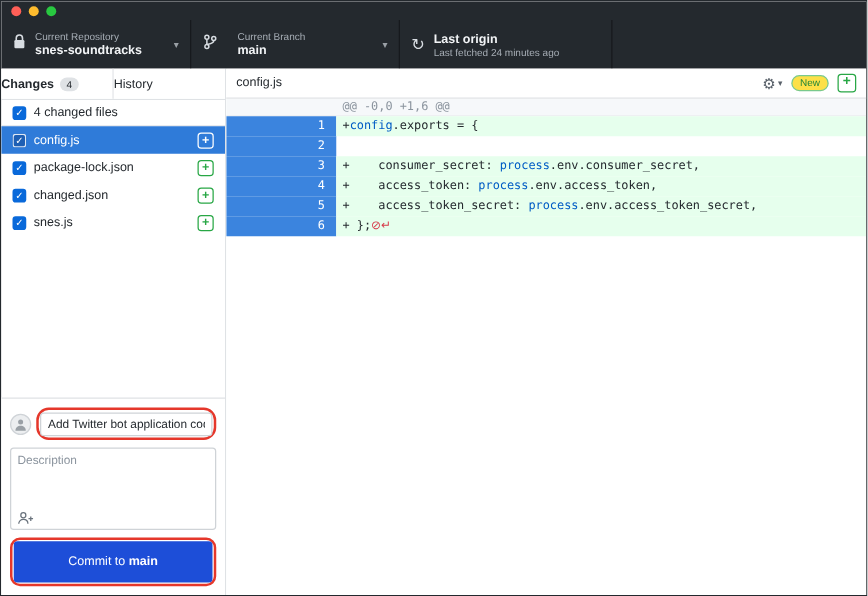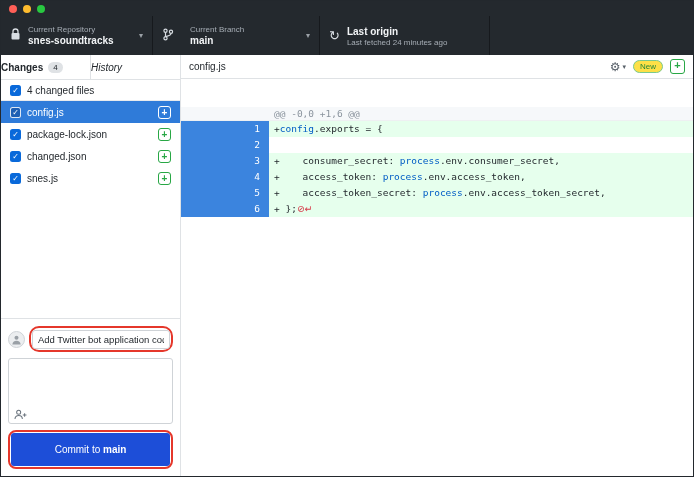--- a/index.html
+++ b/index.html
@@ -33,21 +33,21 @@
 
   
   .main { display:flex; height:calc(100% - 54px); }
 
   
   .sidebar { width:180px; min-width:180px; border-right:1px solid #dfe2e5;
              display:flex; flex-direction:column; background:#fff; }
   .tabs { display:flex; border-bottom:1px solid #dfe2e5; }
   .tab { flex:1; height:24px; display:flex; align-items:center; 
          gap:5px; font-size:10px; color:#24292e; background:#fff; border-right:1px solid #dfe2e5; }
-  .tab:last-child { border-right:none;font-style:italic; }
+  .tab:last-child { border-right:none; }
   .tab.active { font-weight:bold; }
   .badge { background:#dfe2e5; border-radius:7px; font-size:8px; padding:1px 5px;
            font-weight:normal; color:#24292e; }
 
   .files-header { height:21px; display:flex; align-items:center; gap:6px; padding:0 9px;
                   border-bottom:1px solid #e8eaed; font-size:10px; color:#24292e; }
   .checkbox { width:11px; height:11px; min-width:11px; background:#0969da; border-radius:2.5px;
               color:#fff; font-size:8px; display:flex; align-items:center; justify-content:center; }
   .file-row { height:22px; display:flex; align-items:center; gap:6px; padding:0 9px;
               font-size:10px; color:#24292e; }
@@ -88,21 +88,21 @@
   .gear-group { display:flex; align-items:center; gap:2px; }
   .gear { color:#586069; font-size:12px; line-height:12px; }
   .gear-chev { color:#586069; font-size:7px; }
   .new-pill { border:1px solid #79c98d; color:#22863a; border-radius:8px; font-size:8px;
               padding:1px 6px; background:#fde047; }
   .add-square { width:15px; height:15px; border:1.5px solid #28a745; border-radius:3px;
                 color:#28a745; font-size:11px; line-height:11px; text-align:center;
                 font-weight:bold; background:#fff; }
 
   .diff-body { flex:1; font-family:"DejaVu Sans Mono","Liberation Mono",monospace;
-               font-size:9.5px; overflow:hidden;margin-top:28px; }
+               font-size:9.5px; overflow:hidden; }
   .hunk { height:14px; line-height:14px; background:#f6f8fa; color:#8b949e;
           padding-left:93px; border-bottom:1px solid #eef0f2; white-space:pre; }
   .code-line { display:flex; height:16px; line-height:16px; }
   .gutter { width:88px; min-width:88px; background:#3b84de; color:#fff; text-align:right;
             padding-right:9px; }
   .code { flex:1; background:#e6ffed; white-space:pre; padding-left:5px; color:#24292e; }
   .kw  { color:#005cc5; }
   .eof { color:#d73a49; font-family:"DejaVu Sans", sans-serif; }
 </style>
 </head>
@@ -206,20 +206,21 @@
                 <circle cx="6" cy="4" r="2.2" fill="#9aa0a6"></circle>
                 <path d="M1.5 11.5c0-2.6 2-4.2 4.5-4.2s4.5 1.6 4.5 4.2z" fill="#9aa0a6"></path>
               </svg>
           </span>
           <div class="red-ring">
             <input class="summary-input" type="text" value="Add Twitter bot application code" style="">
           </div>
         </div>
 
         <div class="desc-box">
+          <textarea placeholder="Description" style=""></textarea>
           <button class="coauthor">
             <span>
               <svg width="13" height="11" viewBox="0 0 14 12" fill="none" stroke="#6a737d" stroke-width="1.1">
                   <circle cx="5" cy="3.5" r="2.2"></circle>
                   <path d="M1 11c0-2.4 1.8-3.9 4-3.9s4 1.5 4 3.9"></path>
                   <path d="M11.5 4.5v4M9.5 6.5h4"></path>
                 </svg>
             </span>
           </button>
         </div>

